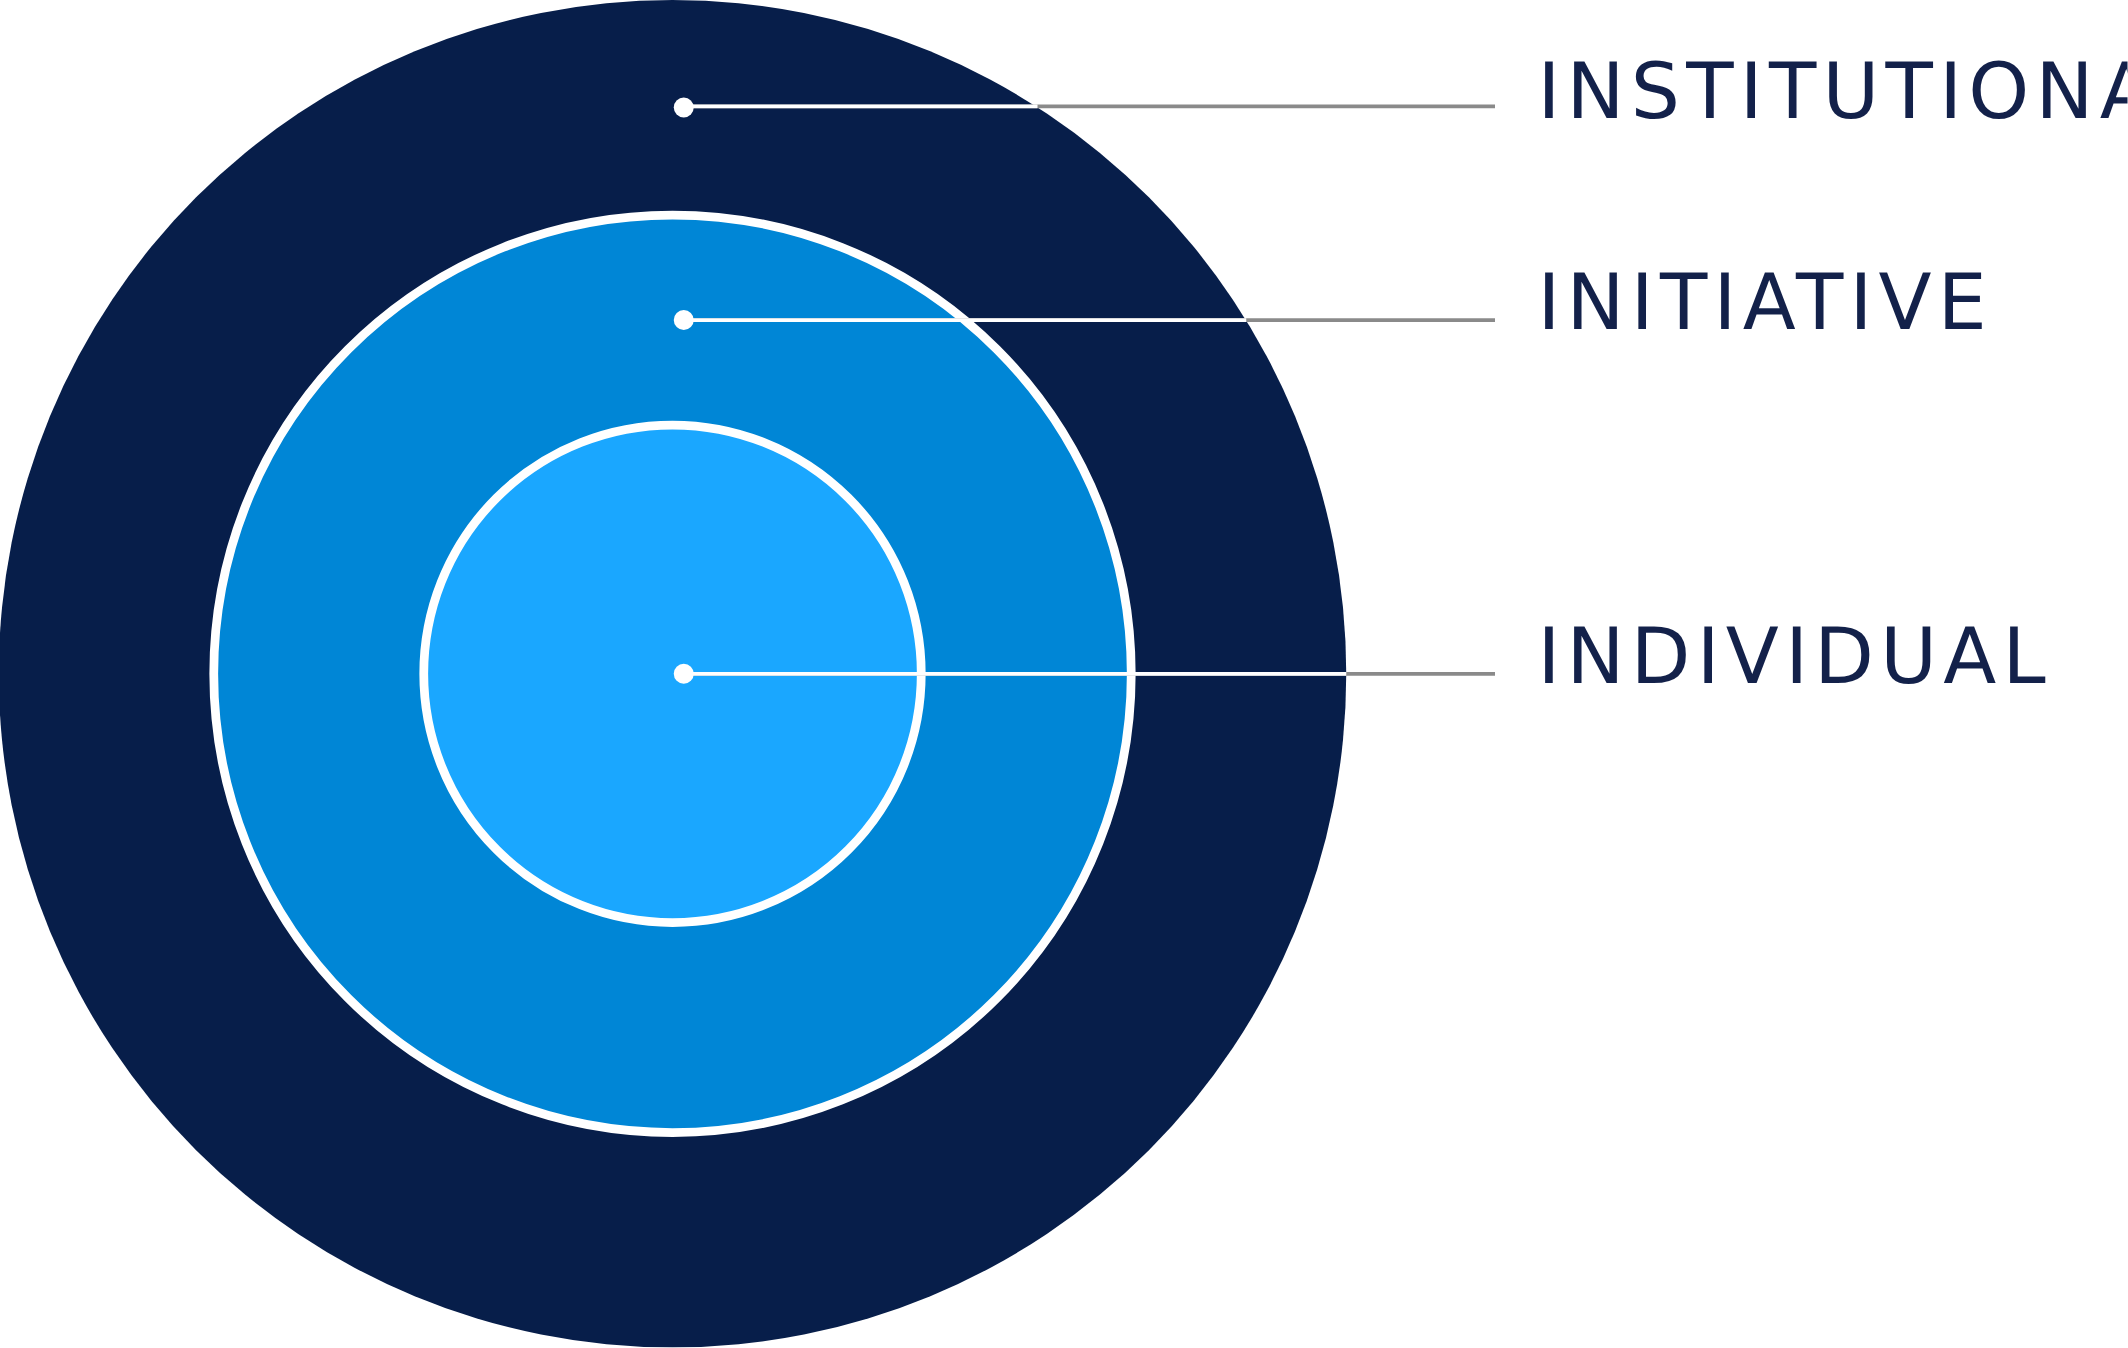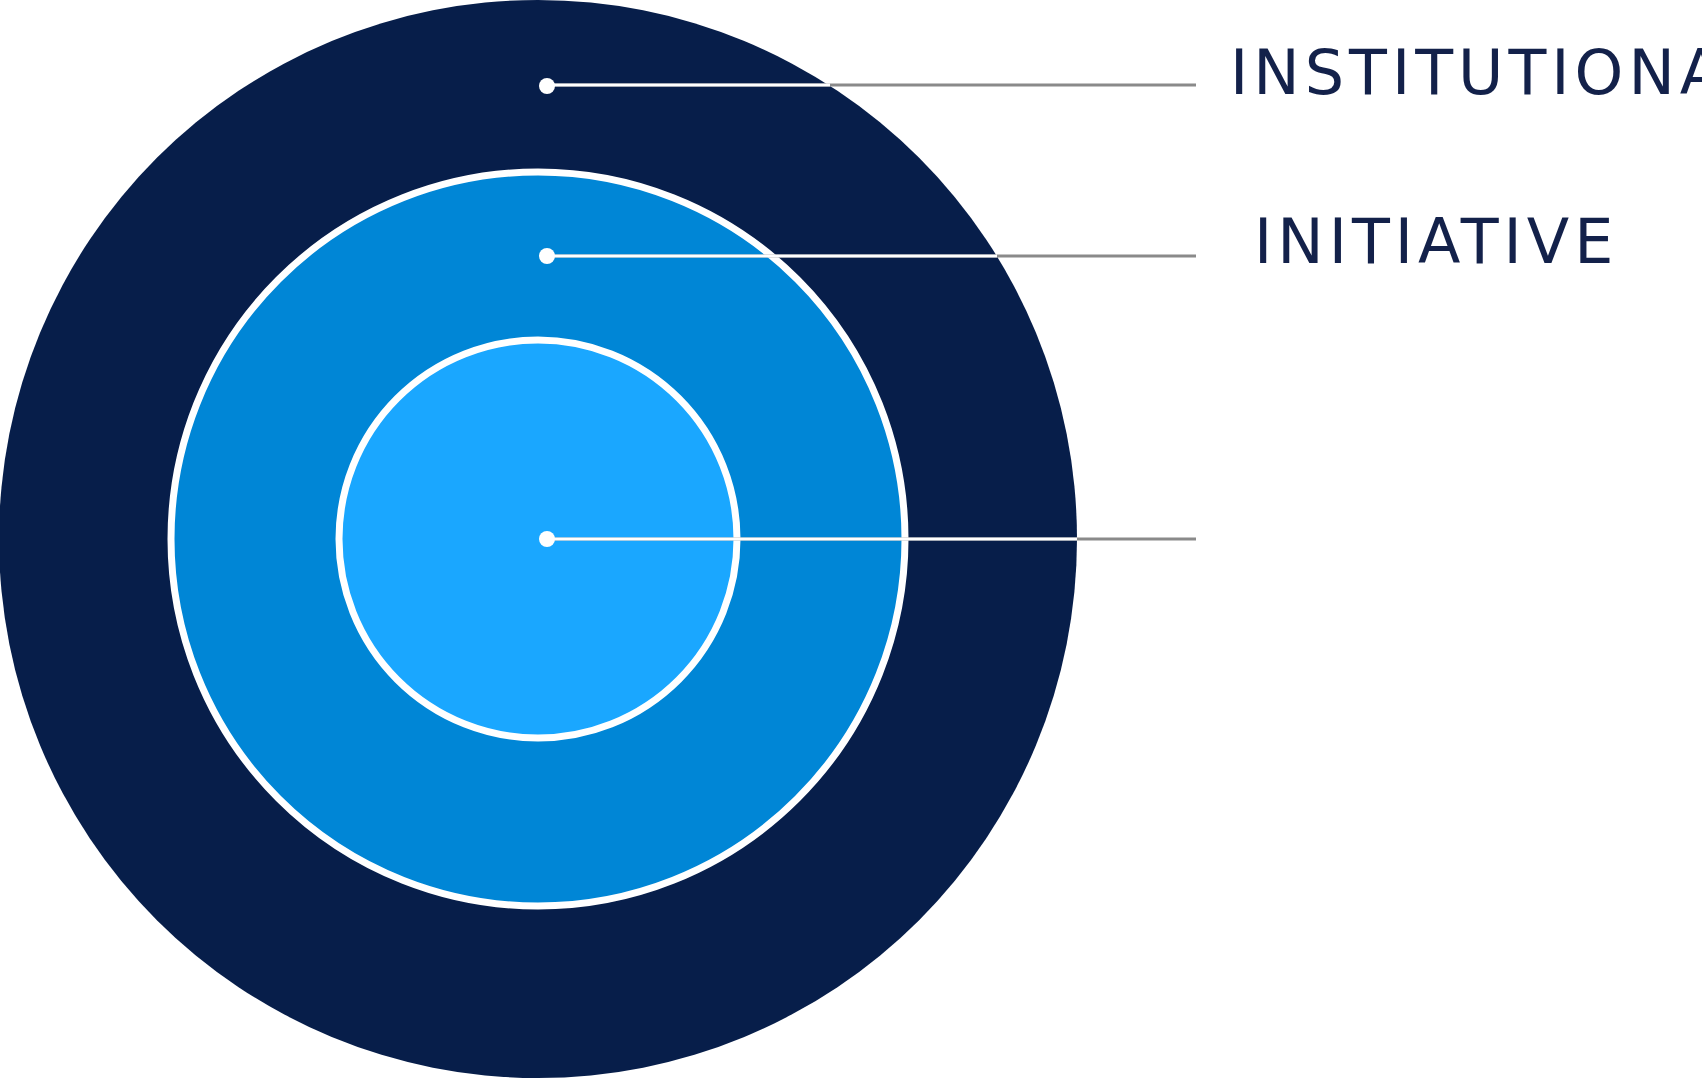--- a/index.html
+++ b/index.html
@@ -41,14 +41,15 @@
       <circle cx="547" cy="256" r="8" fill="#ffffff"></circle>
     </g>
     <g>
       <line x1="547" y1="539" x2="1196" y2="539" stroke="#8a8a8a" stroke-width="3"></line>
       <line x1="547" y1="539" x2="1077" y2="539" stroke="#ffffff" stroke-width="3"></line>
       <circle cx="547" cy="539" r="8" fill="#ffffff"></circle>
     </g>
   </svg>
 
   <div class="label" style="top:42px;">INSTITUTIONAL</div>
-  <div class="label" style="top:211px;margin-left:24px;">INITIATIVE</div>
+  <div class="label" style="top:211px;">INITIATIVE</div>
+  <div class="label" style="top:494px;">INDIVIDUAL</div>
 </div>
 
 </body></html>

